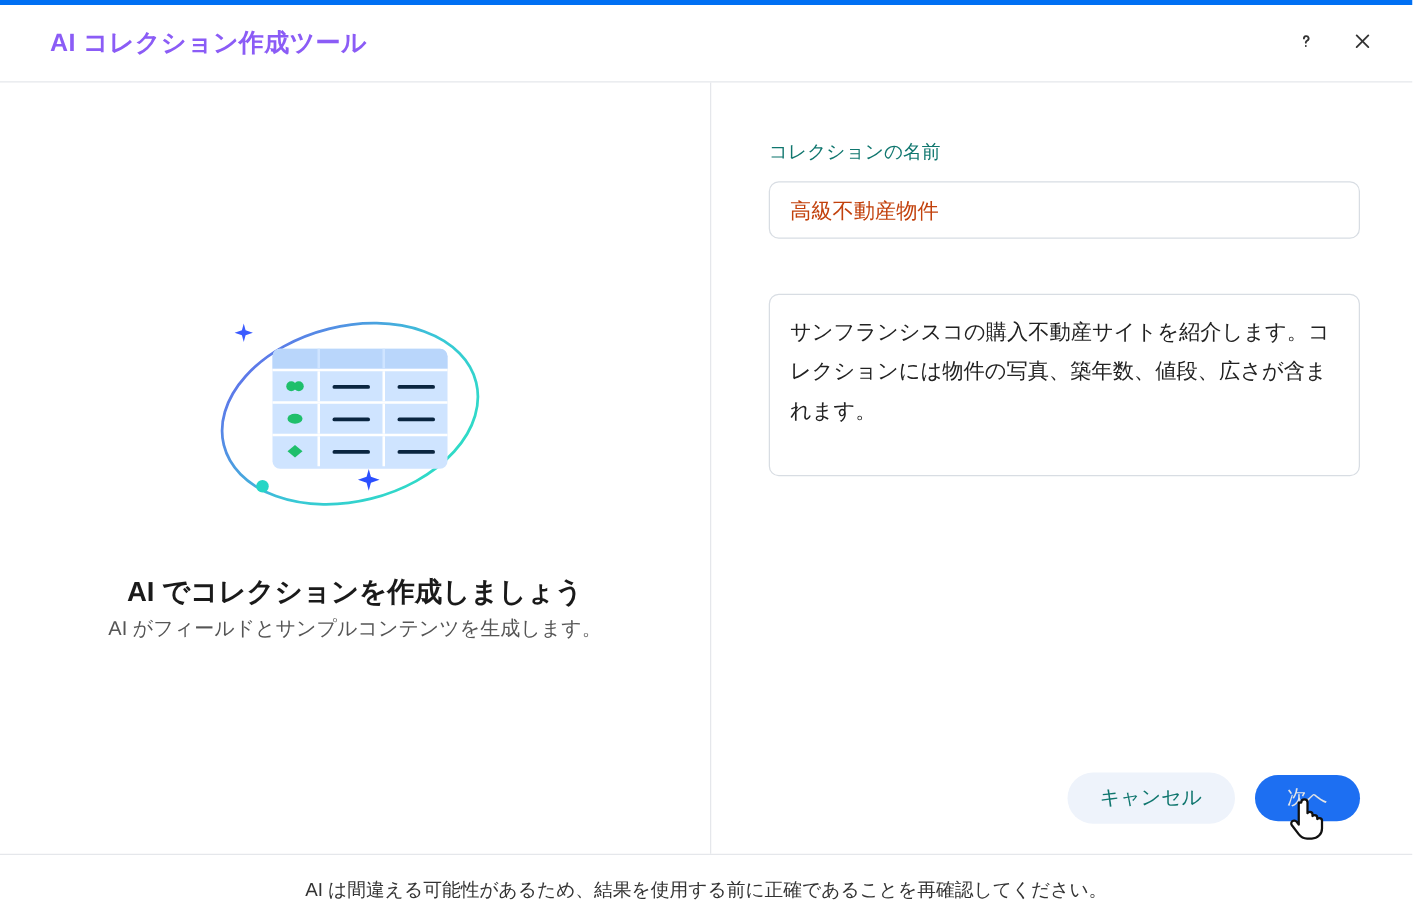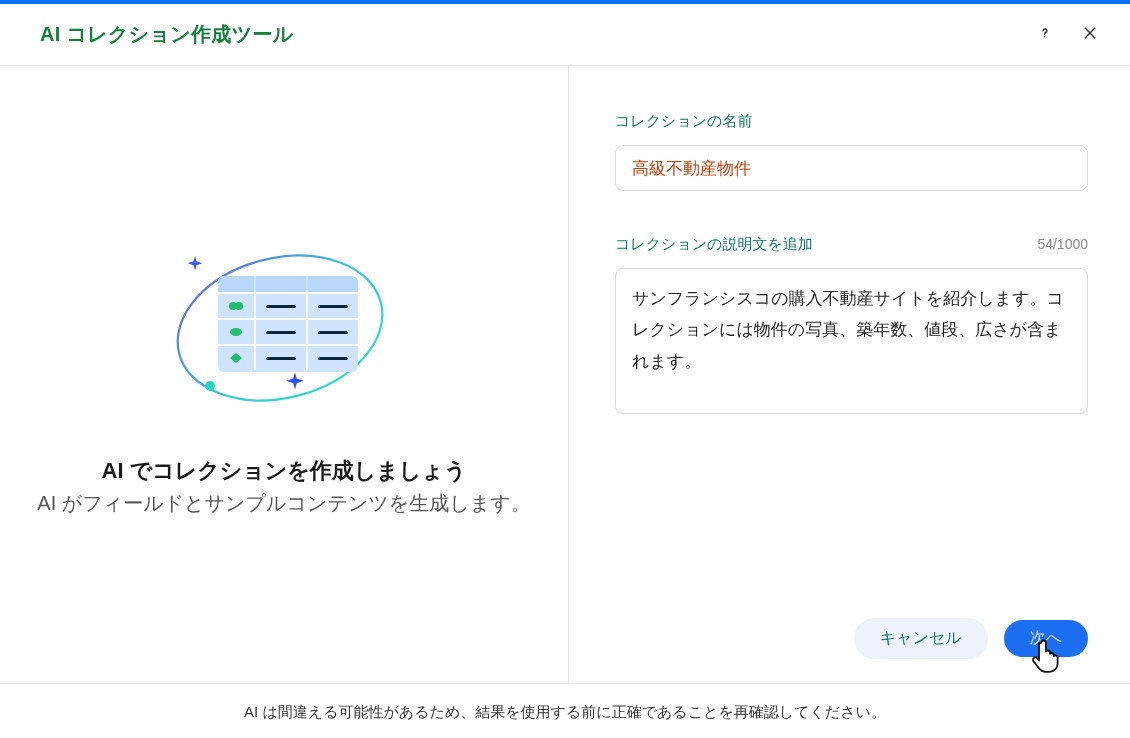--- a/index.html
+++ b/index.html
@@ -1,26 +1,26 @@
 <!DOCTYPE html>
 <html><head>
 <meta charset="utf-8">
 <style>
   * { box-sizing: border-box; margin: 0; padding: 0; }
   html, body { width: 1130px; height: 738px; font-family: -apple-system, BlinkMacSystemFont, "Segoe UI", "Helvetica Neue", Arial, "Hiragino Kaku Gothic ProN", "Yu Gothic", Meiryo, sans-serif; background: #fff; color: #333; }
   .top-bar { height: 4px; background: #0070f3; width: 100%; }
   .header { display: flex; align-items: center; justify-content: space-between; padding: 16px 28px 16px 40px; border-bottom: 1px solid #e5e7eb; }
-  .header-title { font-size: 20px; font-weight: 700; color: #15803d; letter-spacing: 0.3px; }
+  .header-title { font-size: 20px; font-weight: 700; color: #8b5cf6; letter-spacing: 0.3px; }
   .header-actions { display: flex; align-items: center; gap: 20px; }
   .icon-btn { background: none; border: none; cursor: pointer; padding: 4px; color: #333; display: flex; align-items: center; justify-content: center; }
   .body { display: flex; height: calc(738px - 4px - 59px - 58px); }
   .left-pane { width: 569px; border-right: 1px solid #e5e7eb; display: flex; flex-direction: column; align-items: center; justify-content: center; padding: 24px; }
   .illustration { width: 240px; height: 190px; position: relative; margin-bottom: 34px; }
   .left-heading { font-size: 22px; font-weight: 700; color: #1a1a1a; margin-bottom: 4px; text-align: center; }
-  .left-sub { font-size: 20px; color: #555; text-align: center; }
+  .left-sub { font-size: 16px; color: #555; text-align: center; }
   .right-pane { flex: 1; padding: 46px 42px 24px 46px; display: flex; flex-direction: column; position: relative; }
   .field-group { margin-bottom: 44px; }
   .field-label-row { display: flex; justify-content: space-between; align-items: baseline; margin-bottom: 14px; }
   .field-label { font-size: 15px; color: #0f766e; }
   .char-count { font-size: 14px; color: #888; }
   .text-input { width: 100%; border: 1px solid #d8dde3; border-radius: 8px; padding: 12px 16px; font-size: 17px; font-family: inherit; color: #c2410c; outline: none; }
   .textarea { width: 100%; border: 1px solid #d8dde3; border-radius: 8px; padding: 14px 16px; font-size: 17px; font-family: inherit; color: #222; outline: none; resize: none; height: 146px; line-height: 1.85; }
   .button-row { position: absolute; bottom: 24px; right: 42px; display: flex; gap: 16px; align-items: center; }
   .btn { border: none; border-radius: 22px; padding: 10px 26px; font-size: 16px; font-family: inherit; cursor: pointer; font-weight: 500; }
   .btn-cancel { background: #eef3fb; color: #0f766e; }
@@ -138,24 +138,20 @@
 
   <div class="right-pane">
     <div class="field-group">
       <div class="field-label-row">
         <label class="field-label">コレクションの名前</label>
       </div>
       <input type="text" class="text-input" value="高級不動産物件" style="">
     </div>
 
     <div class="field-group">
-      <div class="field-label-row">
-        <label class="field-label">コレクションの説明文を追加</label>
-        <span class="char-count">54/1000</span>
-      </div>
       <textarea class="textarea" style="">サンフランシスコの購入不動産サイトを紹介します。コレクションには物件の写真、築年数、値段、広さが含まれます。</textarea>
     </div>
 
     <div class="button-row">
       <button class="btn btn-cancel">キャンセル</button>
       <div style="position:relative;">
         <button class="btn btn-next">次へ</button>
         <span class="cursor-hand">
           <svg width="34" height="38" viewBox="0 0 34 38">
             <path d="M13 6c0-1.4 1.1-2.5 2.5-2.5S18 4.6 18 6v8.5c.4-.6 1.1-1 1.9-1 1.2 0 2.1.9 2.1 2.1v1.2c.4-.5 1-.8 1.7-.8 1.2 0 2.1.9 2.1 2.1v1.1c.4-.5 1-.8 1.7-.8 1.2 0 2.1.9 2.1 2.1v6.2c0 4.5-3.6 8.1-8.1 8.1h-3.8c-2.6 0-5-1.2-6.6-3.3l-5.6-7.3c-.8-1-.6-2.5.4-3.3 1-.8 2.5-.6 3.3.4l1.8 2.3V6z" fill="#fff" stroke="#111" stroke-width="1.8" stroke-linejoin="round"></path>

